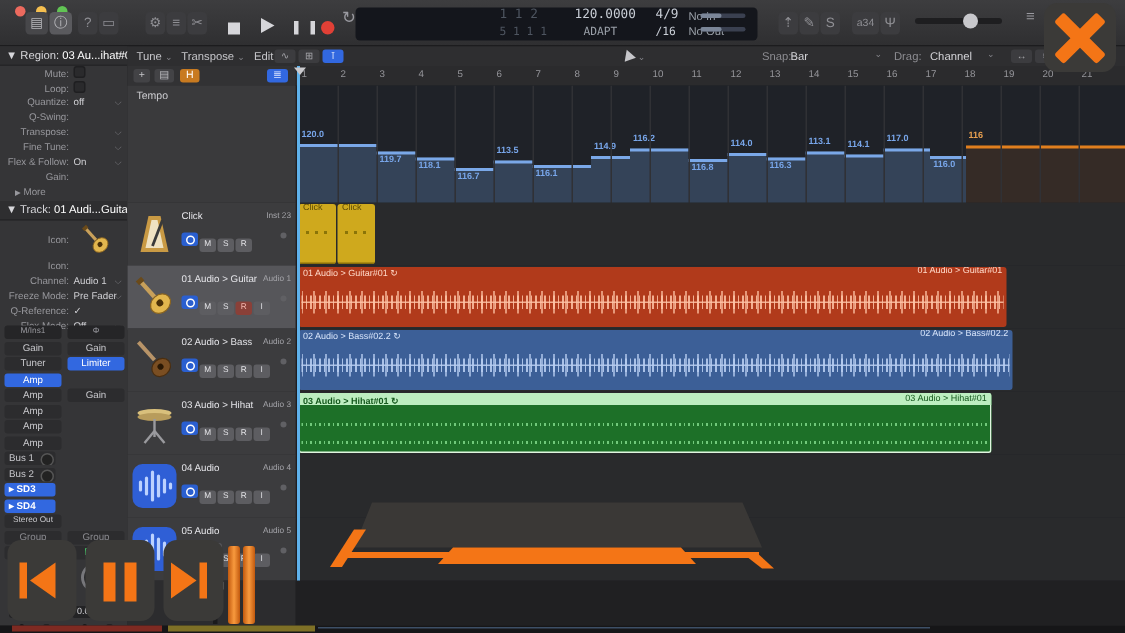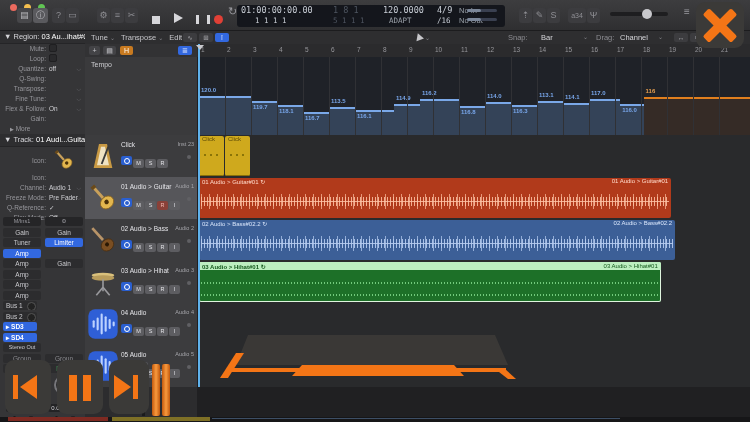--- a/index.html
+++ b/index.html
@@ -148,26 +148,22 @@
     <span class="btn dim" style="left:111px;top:8px;width:13px">≡</span>
     <span class="btn dim" style="left:125px;top:8px;width:13px">✂</span>
 
     <span style="position:absolute;left:152px;top:10px"><i class="i-stop"></i></span>
     <span style="position:absolute;left:174px;top:9px"><i class="i-play"></i></span>
     <span style="position:absolute;left:196px;top:10px"><i class="i-pause"></i></span>
     <span style="position:absolute;left:214px;top:10px"><i class="i-rec"></i></span>
     <span style="position:absolute;left:228px;top:5px;color:#9a9aa0;font-size:11px">↻</span>
 
     <div id="lcd">
-      <div class="lcdcol" style="left:4px">
-        <div class="lcdt">01:00:00:00.00</div>
-        <div class="lcds" style="padding-left:14px">1 1 1 1</div>
-      </div>
       <div class="lcdcol lcdim" style="left:96px">
-        <div class="lcdt">1 8 1</div>
+        <div class="lcdt">1 1 2</div>
         <div class="lcds">5 1 1 1</div>
       </div>
       <div class="lcdcol" style="left:146px">
         <div class="lcdt">120.0000</div>
         <div class="lcds" style="padding-left:6px;color:#9aa0a8">ADAPT</div>
       </div>
       <div class="lcdcol" style="left:200px">
         <div class="lcdt">4/9</div>
         <div class="lcds">/16</div>
       </div>
@@ -295,21 +291,21 @@
     <span class="mitem"><span>Transpose</span> <span class="chv">⌄</span></span>
     <span class="mitem"><span>Edit</span> <span class="chv">⌄</span></span>
     <span class="tbico" style="left:98px">∿</span>
     <span class="tbico" style="left:114px">⊞</span>
     <span class="tbico blue" style="left:130px">⊺</span>
     <span style="position:absolute;left:330px;top:0">
       <i style="display:inline-block;width:0;height:0;border-left:4px solid transparent;border-right:4px solid transparent;border-bottom:7px solid #c6c6ca;transform:rotate(-20deg)"></i>
       <span class="chv">⌄</span>
     </span>
     <span style="position:absolute;left:423px;color:#8c8c91">Snap:</span>
-    <span style="position:absolute;left:456px;color:#d6d6da">Bar</span>
+    <span style="position:absolute;left:442px;color:#d6d6da">Bar</span>
     <span style="position:absolute;left:498px" class="chv">⌄</span>
     <span style="position:absolute;left:511px;color:#8c8c91">Drag:</span>
     <span style="position:absolute;left:535px;color:#d6d6da">Channel</span>
     <span style="position:absolute;left:573px" class="chv">⌄</span>
     <span class="tbico" style="left:589px">↔</span>
     <span class="tbico" style="left:605px">≡</span>
     <span class="tbico" style="left:621px">⋮</span>
   </div>
   <div id="row2l">
     <span class="r2b" style="left:4px;width:11px">+</span>

